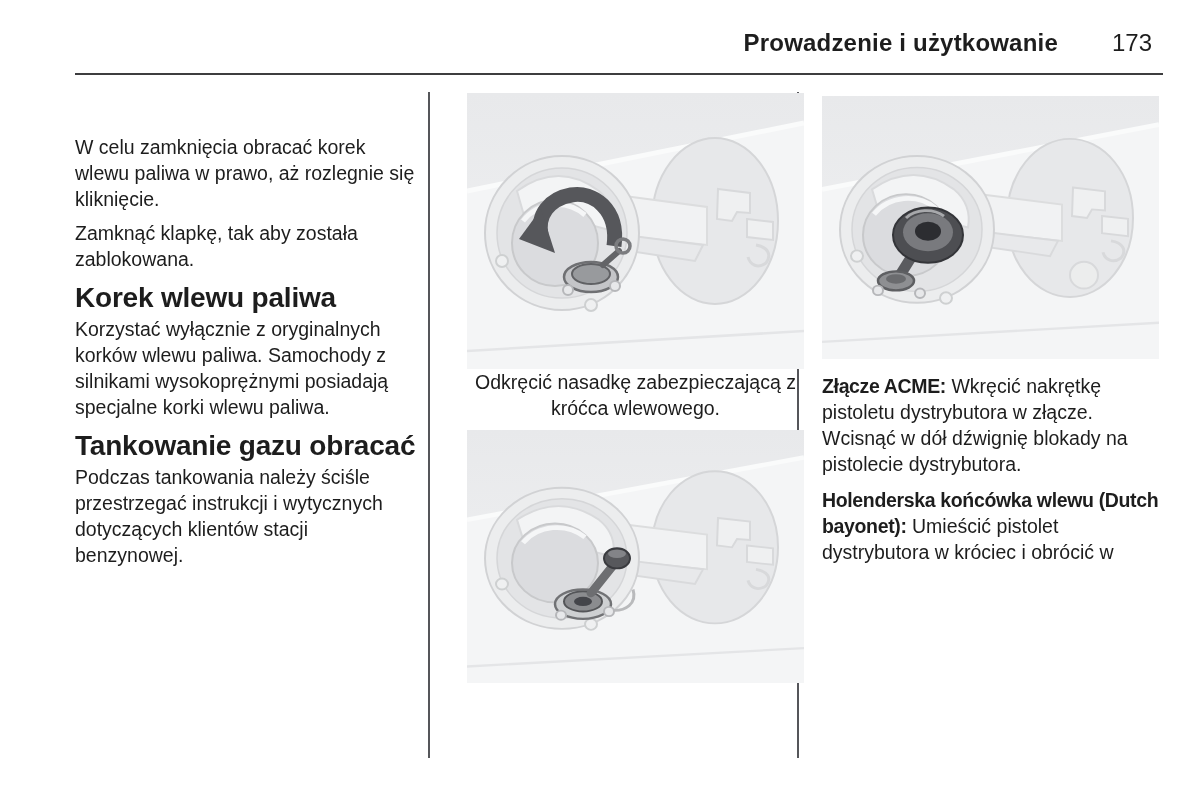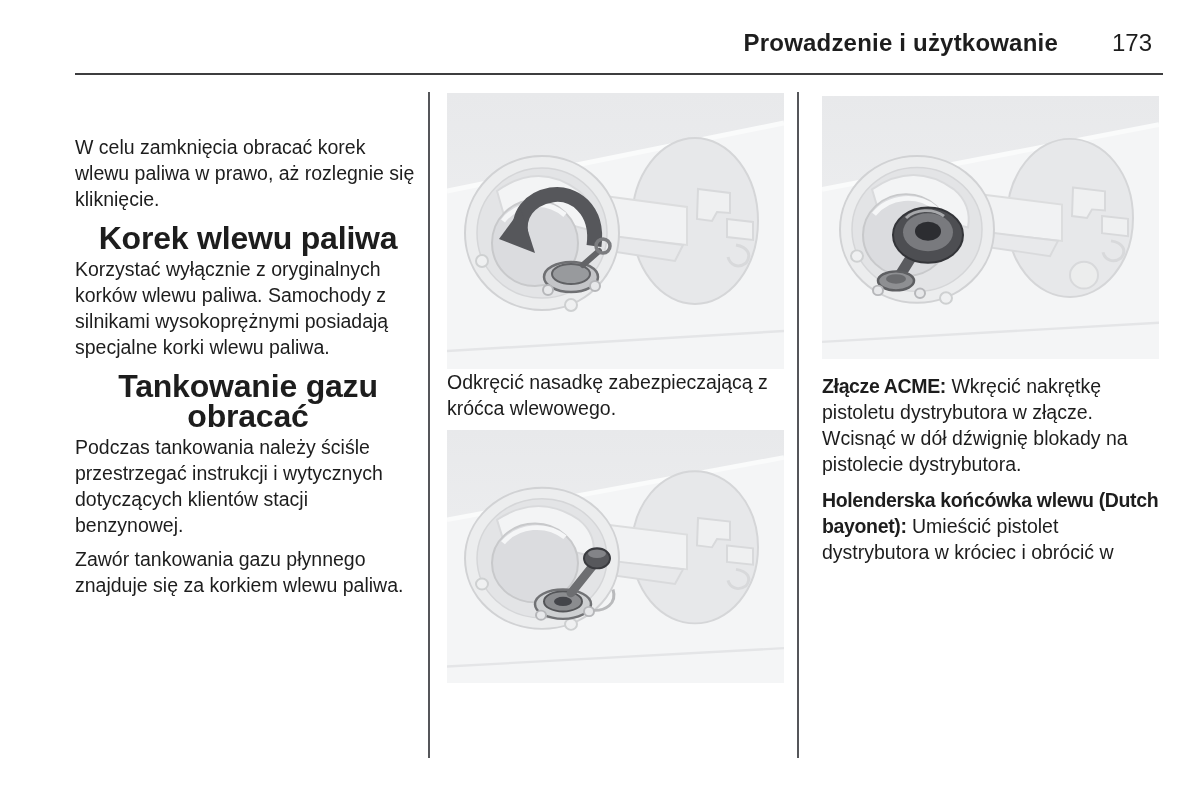--- a/index.html
+++ b/index.html
@@ -22,26 +22,26 @@
   .header-rule{
     position:absolute;left:75px;top:73px;width:1088px;height:2px;background:#3d3d3f;
   }
   
   .divider{position:absolute;top:92px;height:666px;width:2px;background:#55565a;}
   .divider.d1{left:428px;}
   .divider.d2{left:797px;}
   
   .col{position:absolute;font-size:19.5px;line-height:26px;}
   .col-left{left:75px;top:86px;width:346px;margin-top:48px;}
-  .col-mid{left:447px;top:93px;width:337px;}
+  .col-mid{left:467px;top:93px;width:337px;text-align:center;}
   .col-right{left:822px;top:86px;width:345px;}
   .col p{margin:0 0 8px 0;}
   .col h2{
-    font-size:32px;font-weight:bold;line-height:30px;
-    margin:11px 0 3px 0;letter-spacing:-0.2px;text-align:center;
+    font-size:28px;font-weight:bold;line-height:30px;
+    margin:11px 0 3px 0;letter-spacing:-0.2px;
   }
   .intro{max-width:332px;}
   
   .figure{position:relative;width:337px;background:#ebedee;}
   .figure svg{display:block;width:100%;height:100%;}
   .fig1{height:276px;}
   .fig2{height:253px;margin-top:9px;}
   .fig3{height:263px;margin-top:10px;margin-bottom:14px;}
   .caption{margin-top:12px;}
   .items{margin-top:14px;}
@@ -57,25 +57,25 @@
     <span class="title">Prowadzenie i użytkowanie</span>
     <span class="pagenum">173</span>
   </div>
   <div class="header-rule"></div>
 
   <div class="divider d1"></div>
   <div class="divider d2"></div>
 
   <div class="col col-left">
     <p>W celu zamknięcia obracać korek wlewu paliwa w prawo, aż rozlegnie się kliknięcie.</p>
+    <p>Zamknąć klapkę, tak aby została zablokowana.</p>
     <h2>Korek wlewu paliwa</h2>
     <p>Korzystać wyłącznie z oryginalnych korków wlewu paliwa. Samochody z silnikami wysokoprężnymi posiadają specjalne korki wlewu paliwa.</p>
     <h2>Tankowanie gazu obracać</h2>
     <p>Podczas tankowania należy ściśle przestrzegać instrukcji i wytycznych dotyczących klientów stacji benzynowej.</p>
-    <p>Zawór tankowania gazu płynnego znajduje się za korkiem wlewu paliwa.</p>
   </div>
 
   <div class="col col-mid">
 
     <div class="figure fig1">
       <svg viewBox="0 0 337 276" preserveAspectRatio="none">
         <defs>
           <linearGradient id="bg1" x1="0" y1="0" x2="0" y2="1">
             <stop offset="0" stop-color="#e8e9eb"></stop>
               <stop offset="1" stop-color="#f1f2f3"></stop>

